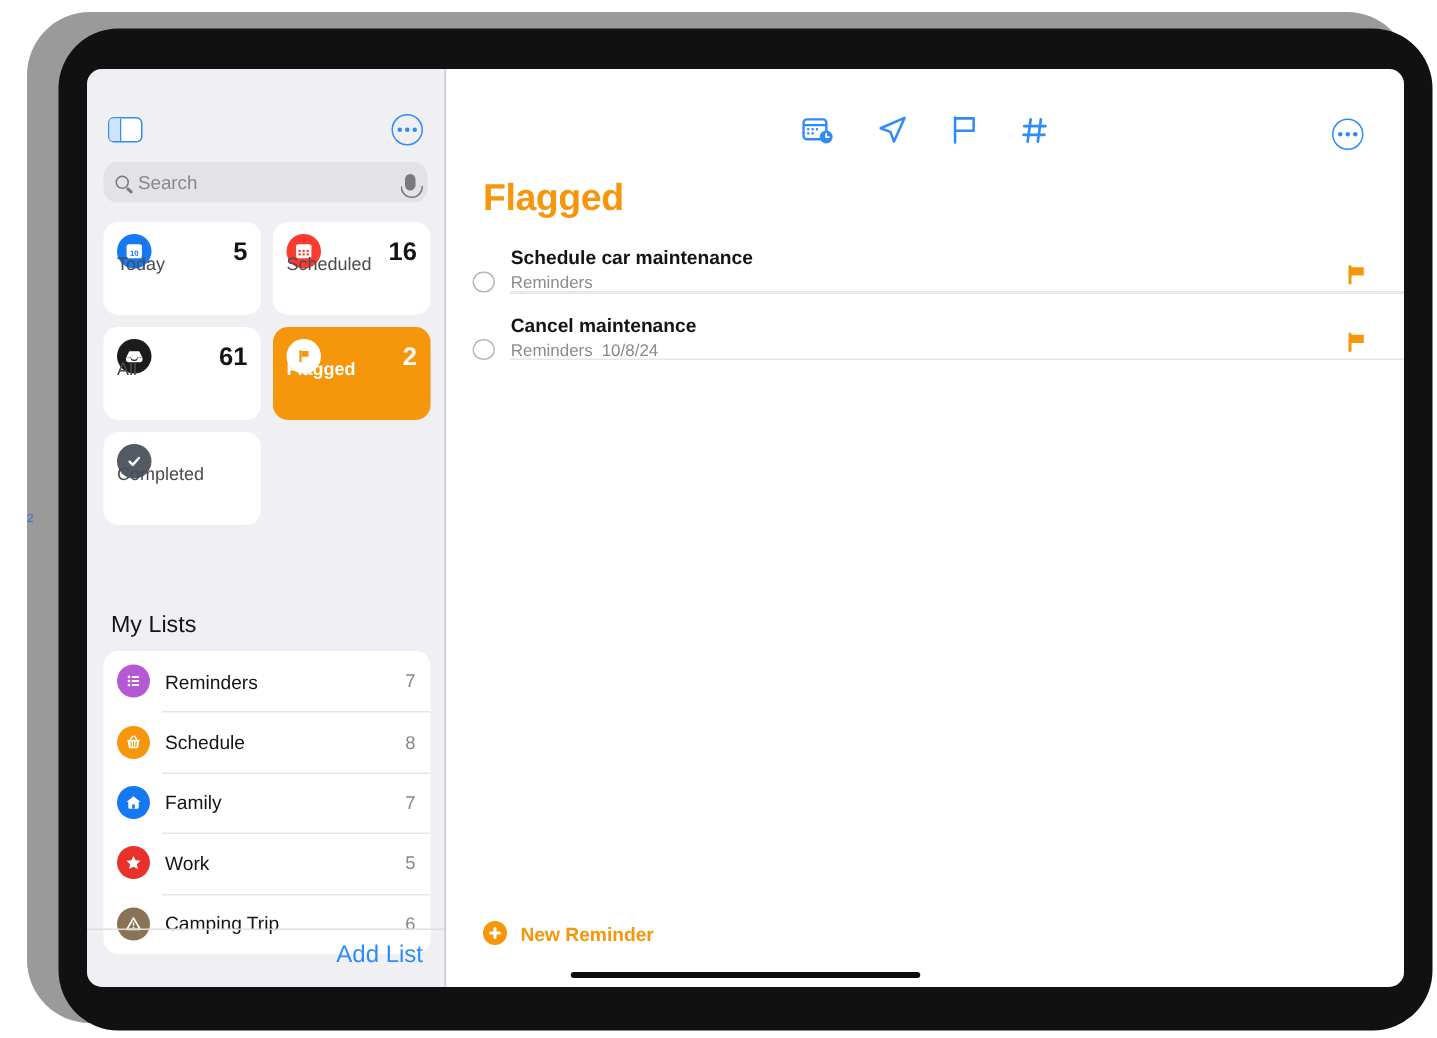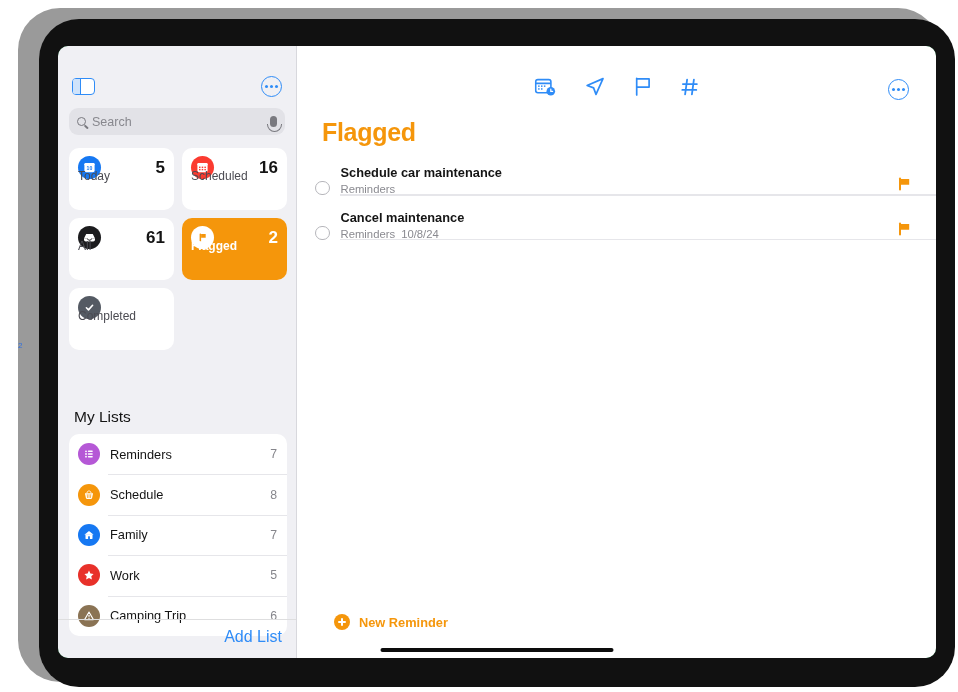--- a/index.html
+++ b/index.html
@@ -395,21 +395,20 @@
   }
   .reminder-sub .date { margin-left: 6px; }
   .flag-mark { flex: none; }
 
   .new-reminder {
     position: absolute;
     left: 25px; bottom: 28px;
     display: flex;
     align-items: center;
     gap: 9px;
-    margin-left: 12px;
   }
   .plus-circle {
     width: 16px; height: 16px;
     border-radius: 50%;
     background: #f5960b;
     position: relative;
     flex: none;
   }
   .plus-circle::before, .plus-circle::after {
     content: "";

